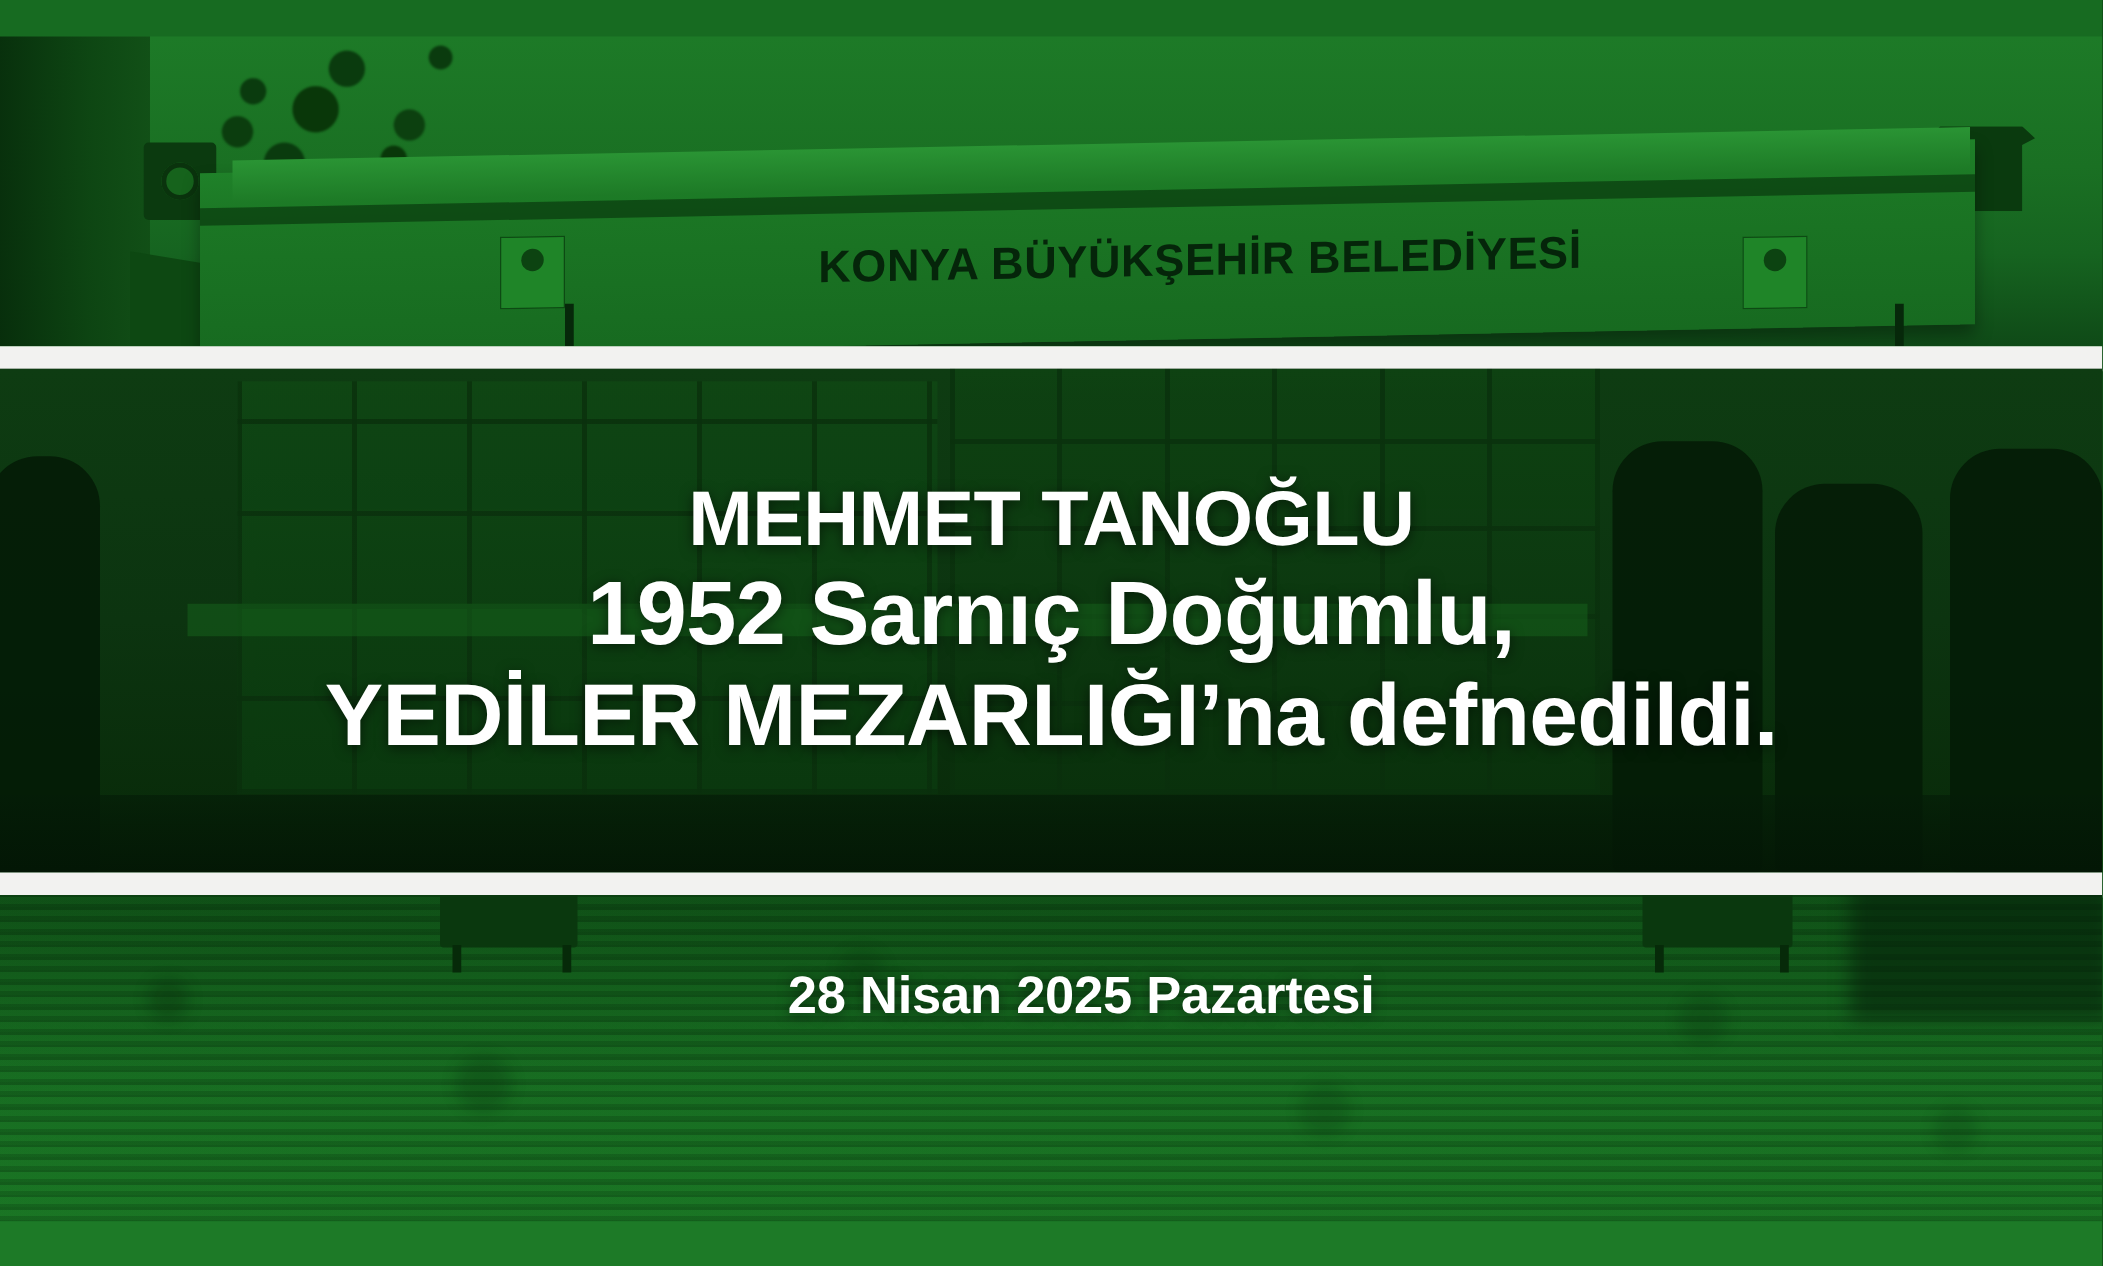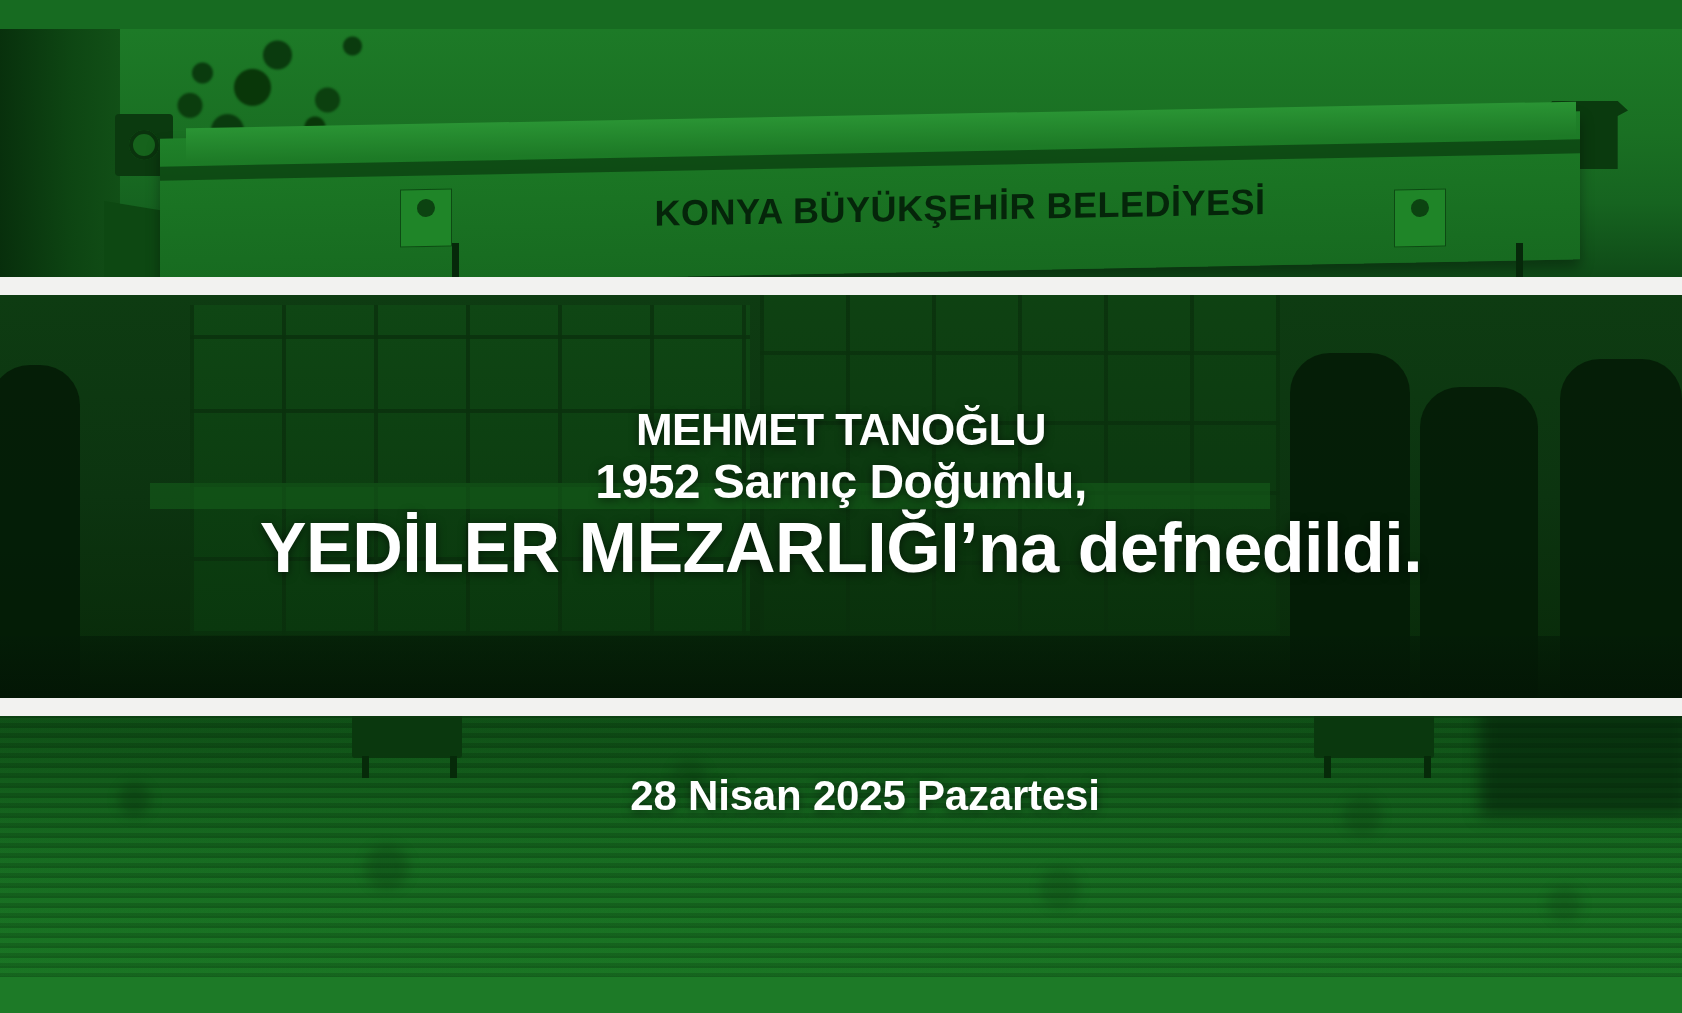--- a/index.html
+++ b/index.html
@@ -253,22 +253,22 @@
   }
   .headline-text .line {
     color: #ffffff;
     font-weight: 700;
     line-height: 1.13;
     letter-spacing: -0.5px;
     text-shadow: 0 2px 10px rgba(0,0,0,.55);
     white-space: nowrap;
     font-family: "Liberation Sans", sans-serif;
   }
-  .headline-text .line-1 { font-size: 44px; }
-  .headline-text .line-2 { font-size: 48px; }
+  .headline-text .line-1 { font-size: 62px; }
+  .headline-text .line-2 { font-size: 72px; }
   .headline-text .line-3 { font-size: 70px; }
 
   
   .date-band {
     position: absolute;
     left: 0; top: 716px;
     width: 1682px;
     height: 261px;
     overflow: hidden;
     background: #176b21;

